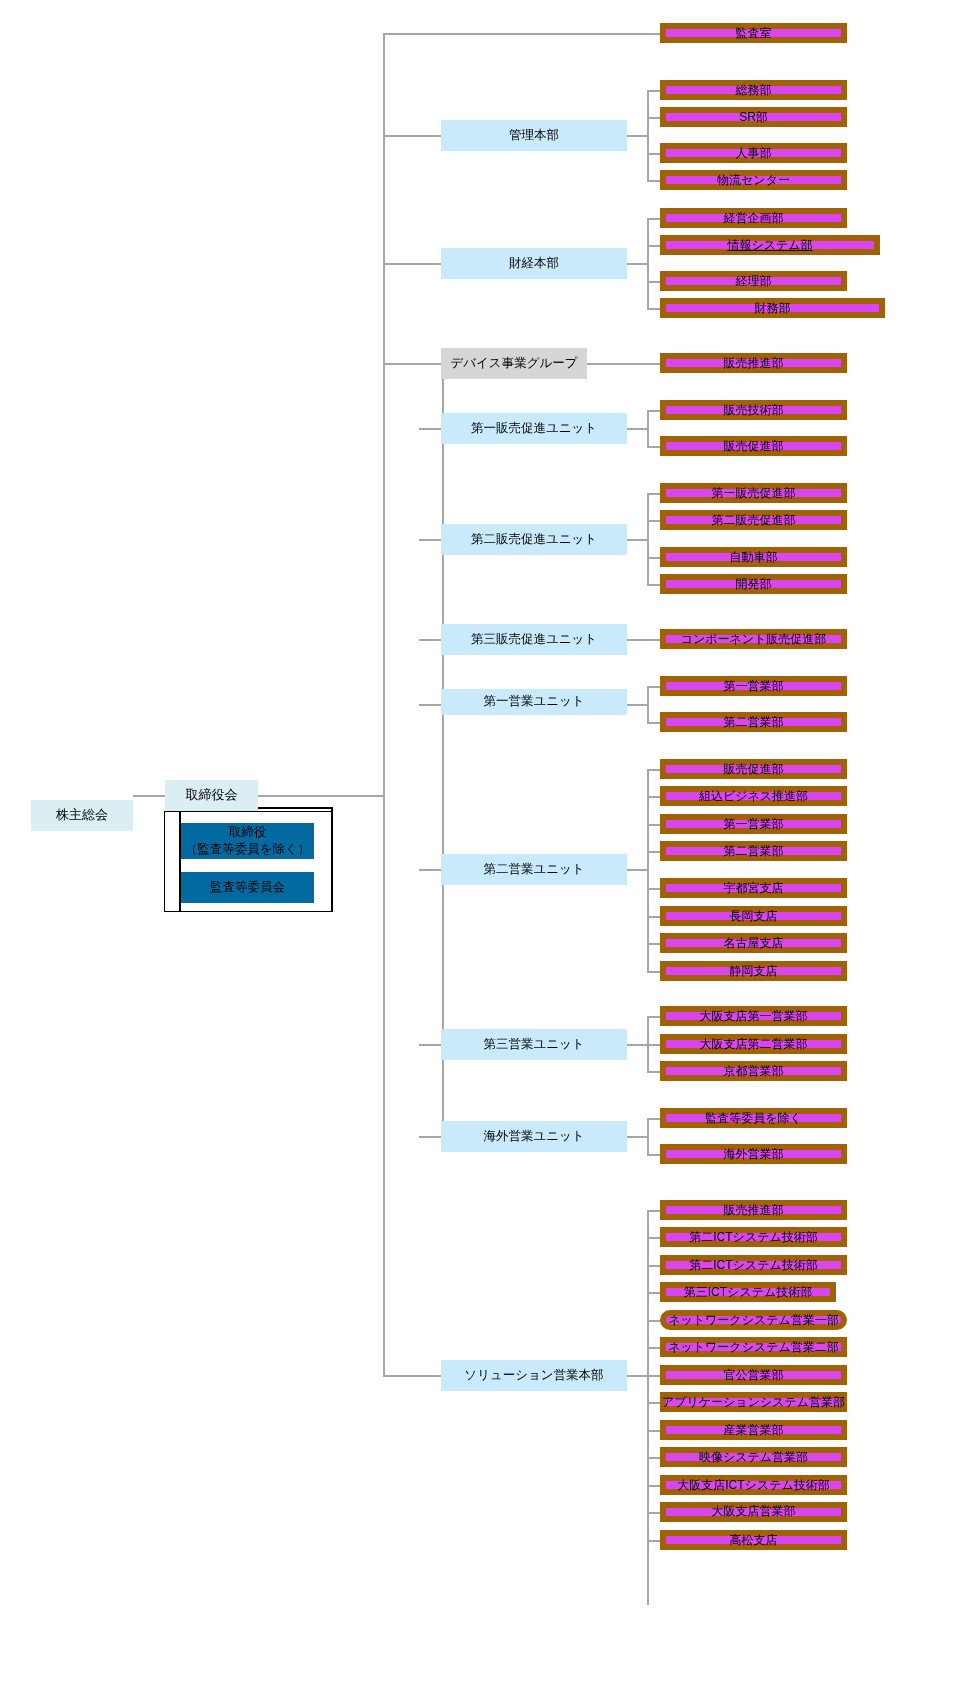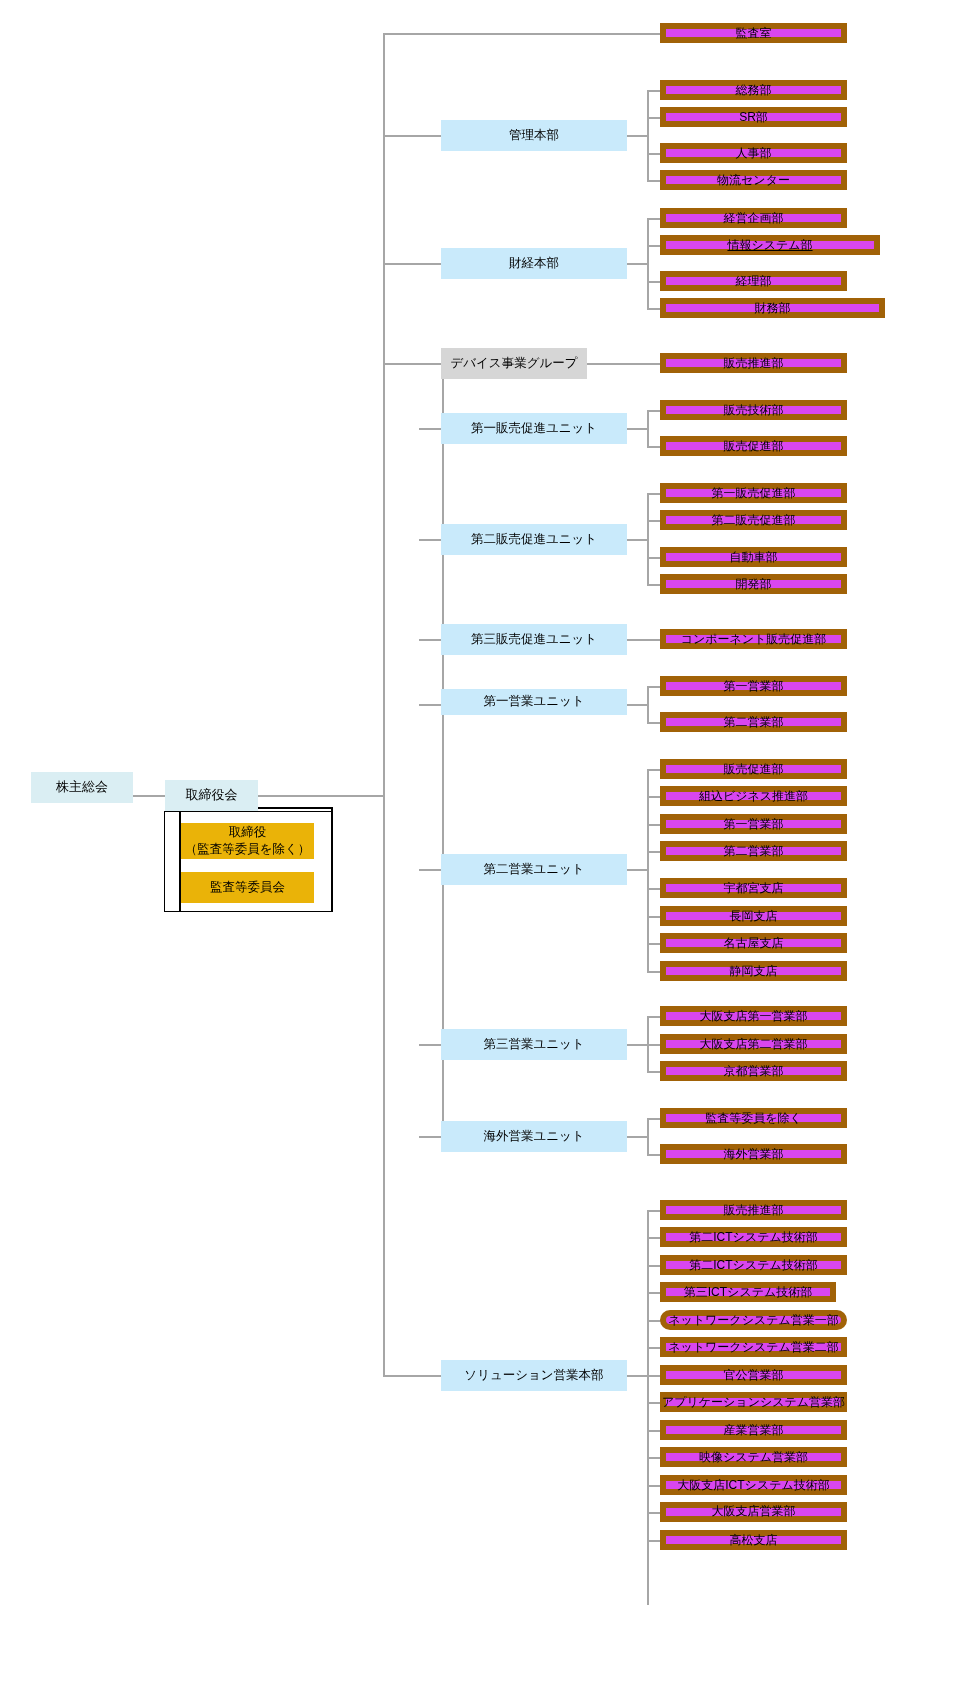--- a/index.html
+++ b/index.html
@@ -49,21 +49,21 @@
     font-size: 12.5px;
   }
   
   .node.dept {
     background: #d946ef;
     border: 6px solid #a16207;
     font-size: 12px;
   }
   
   .node.cmte {
-    background: #eab308;
+    background: #0369a1;
     border: none;
     font-size: 12.5px;
   }
   .node.cmte.two-line {
     line-height: 1.35;
     white-space: normal;
   }
   
   .frame {
     position: absolute;
@@ -182,21 +182,21 @@
   <div class="ln h" style="left:647px; top:1430px; width:14px;"></div>
   <div class="ln h" style="left:647px; top:1457px; width:14px;"></div>
   <div class="ln h" style="left:647px; top:1485px; width:14px;"></div>
   <div class="ln h" style="left:647px; top:1512px; width:14px;"></div>
   <div class="ln h" style="left:647px; top:1540px; width:14px;"></div>
 
   <div class="ln v dark" style="left:179px; top:810px; height:102px;"></div>
   <div class="ln h dark" style="left:258px; top:807px; width:74px;"></div>
   <div class="ln v dark" style="left:331px; top:807px; height:105px;"></div>
 
-  <div class="node top" style="left:31px; top:772px; width:102px; height:31px;">
+  <div class="node top" style="left:31px; top:800px; width:102px; height:31px;">
     <span>株主総会</span>
   </div>
 
   <div class="node top" style="left:165px; top:780px; width:93px; height:31px;">
     <span>取締役会</span>
   </div>
 
   <div class="frame" style="left:164px; top:811px; width:168px; height:101px;"></div>
 
   <div class="node cmte two-line" style="left:181px; top:823px; width:133px; height:36px;">

